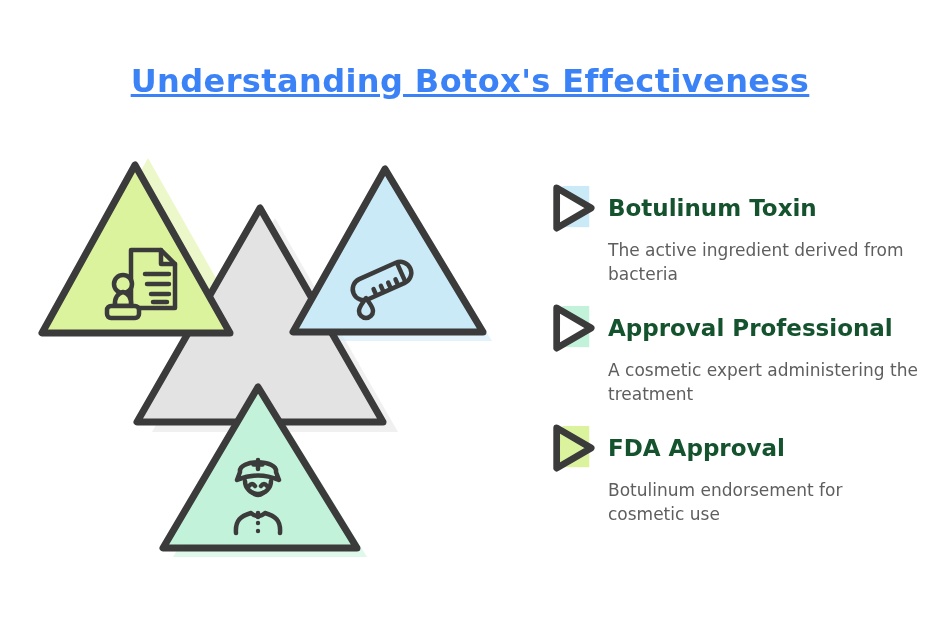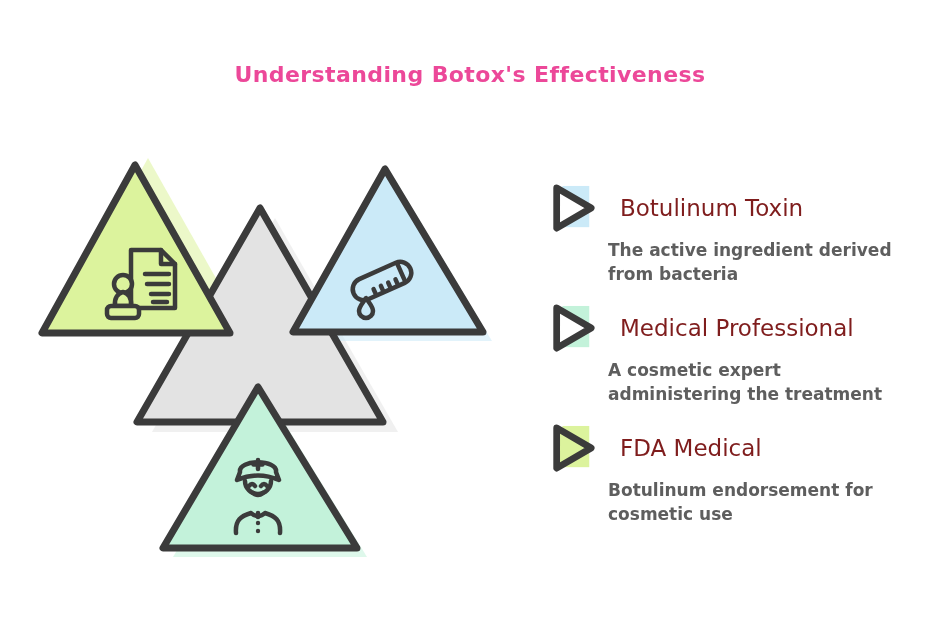--- a/index.html
+++ b/index.html
@@ -4,40 +4,40 @@
 <style>
   html,body { margin:0; padding:0; background:#ffffff; }
   body {
     width:940px; height:627px; overflow:hidden;
     font-family:"DejaVu Sans","Liberation Sans",sans-serif;
   }
   .canvas { position:relative; width:940px; height:627px; background:#ffffff; }
 
   .title {
     position:absolute; top:62px; left:0; width:940px;
-    text-align:center; font-size:22px; font-weight:bold;
-    color:#ec4899; letter-spacing:0.4px;
+    text-align:center; font-size:32px; font-weight:bold;
+    color:#3b82f6; letter-spacing:0.4px;text-decoration:underline;
   }
 
   .diagram { position:absolute; left:0; top:140px; width:540px; height:470px; }
 
   .tri { stroke:#3b3b3b; stroke-width:7; stroke-linejoin:round; }
   .tint { opacity:0.55; }
   .ic   { stroke:#3b3b3b; stroke-width:4.5; stroke-linecap:round; stroke-linejoin:round; fill:none; }
   .icf  { stroke:#3b3b3b; stroke-width:4.5; stroke-linecap:round; stroke-linejoin:round; }
 
   .legend-item { position:absolute; left:549px; width:378px; }
   .li-1 { top:183px; } .li-2 { top:303px; } .li-3 { top:423px; }
   .legend-head { display:flex; align-items:center; gap:13px; height:50px; }
   .legend-icon { width:46px; height:50px; flex:0 0 auto; }
   .legend-icon .play { stroke:#3b3b3b; stroke-width:7; stroke-linejoin:round; }
-  .legend-title { font-size:23px; font-weight:normal; color:#7f1d1d; margin:12px; }
+  .legend-title { font-size:23px; font-weight:bold; color:#14532d; margin:0; }
   .legend-desc {
     margin:6px 0 0 59px; font-size:17px; line-height:1.4;
-    color:#5e5e5e; max-width:312px;font-weight:bold;
+    color:#5e5e5e; max-width:312px;
   }
 </style>
 </head>
 <body>
 
 <div class="canvas">
 
   <div class="title">Understanding Botox's Effectiveness</div>
 
   <div class="diagram">
@@ -100,29 +100,29 @@
     </div>
     <div class="legend-desc">The active ingredient derived from bacteria</div>
   </div>
 
   <div class="legend-item li-2">
     <div class="legend-head">
       <svg class="legend-icon" viewBox="0 0 48 52">
         <rect x="14" y="3" width="28" height="43" fill="#c3f2da"></rect>
         <polygon class="play" points="8,5 44,26 8,47" fill="#ffffff"></polygon>
       </svg>
-      <h2 class="legend-title">Medical Professional</h2>
+      <h2 class="legend-title">Approval Professional</h2>
     </div>
     <div class="legend-desc">A cosmetic expert administering the treatment</div>
   </div>
 
   <div class="legend-item li-3">
     <div class="legend-head">
       <svg class="legend-icon" viewBox="0 0 48 52">
         <rect x="14" y="3" width="28" height="43" fill="#dcf39d"></rect>
         <polygon class="play" points="8,5 44,26 8,47" fill="#dcf39d"></polygon>
       </svg>
-      <h2 class="legend-title">FDA Medical</h2>
+      <h2 class="legend-title">FDA Approval</h2>
     </div>
     <div class="legend-desc">Botulinum endorsement for cosmetic use</div>
   </div>
 
 </div>
 
 </body></html>

